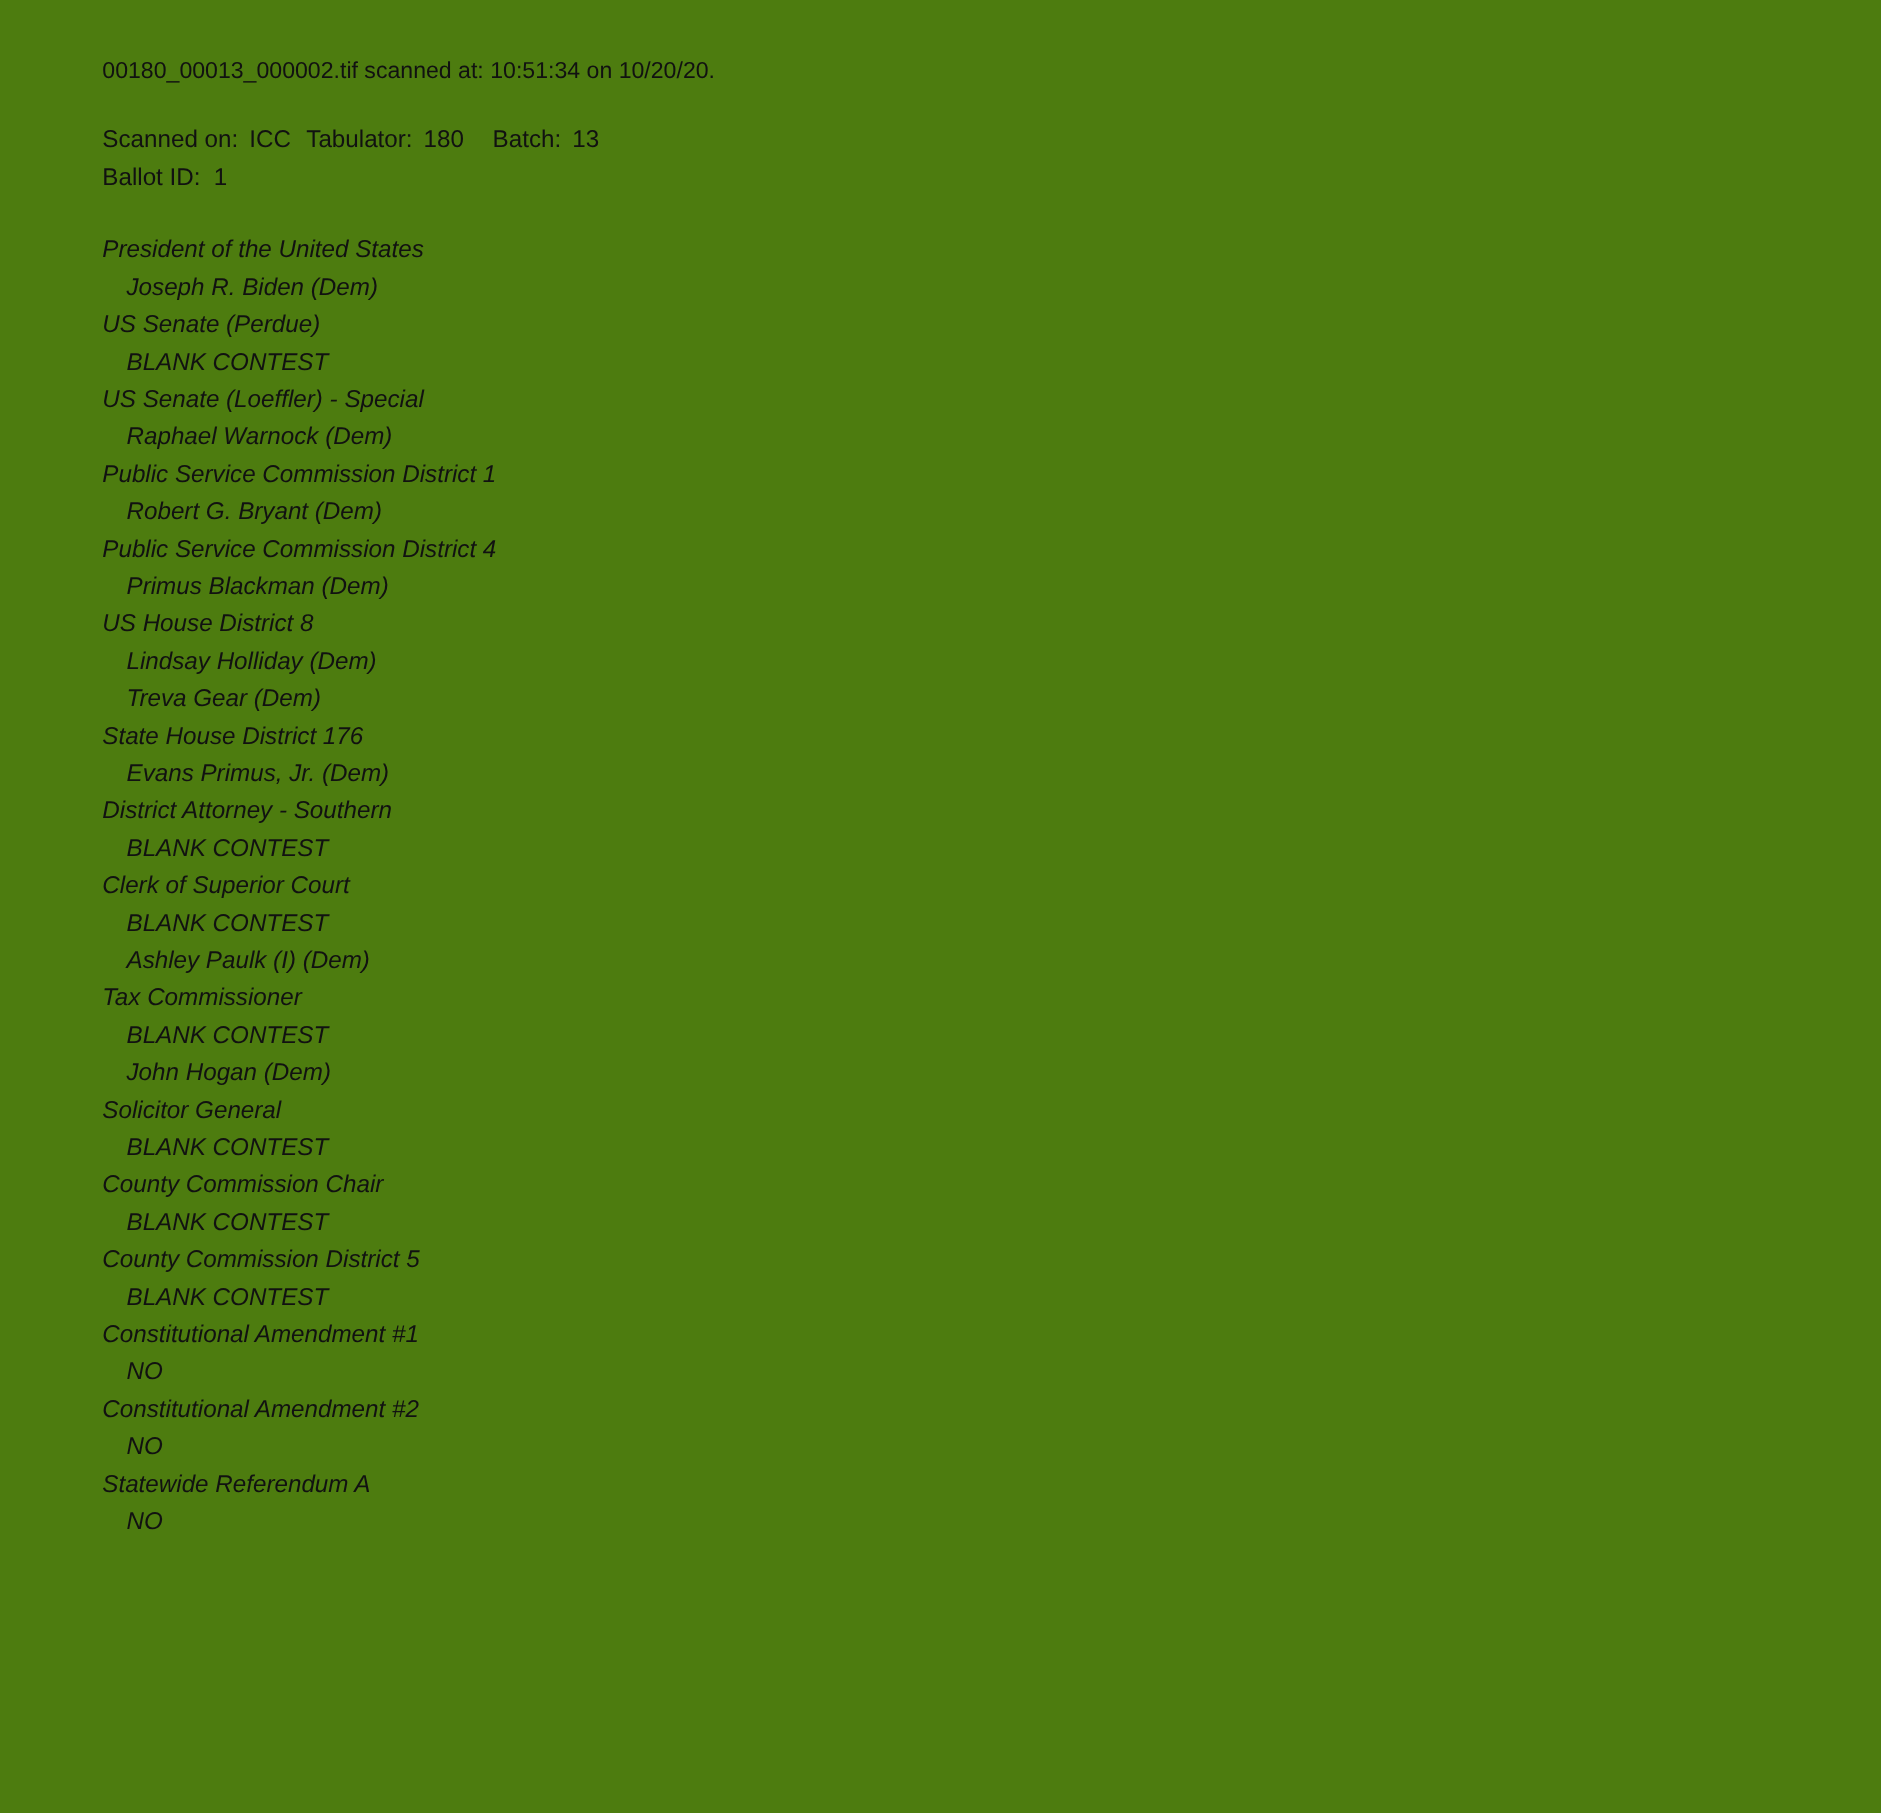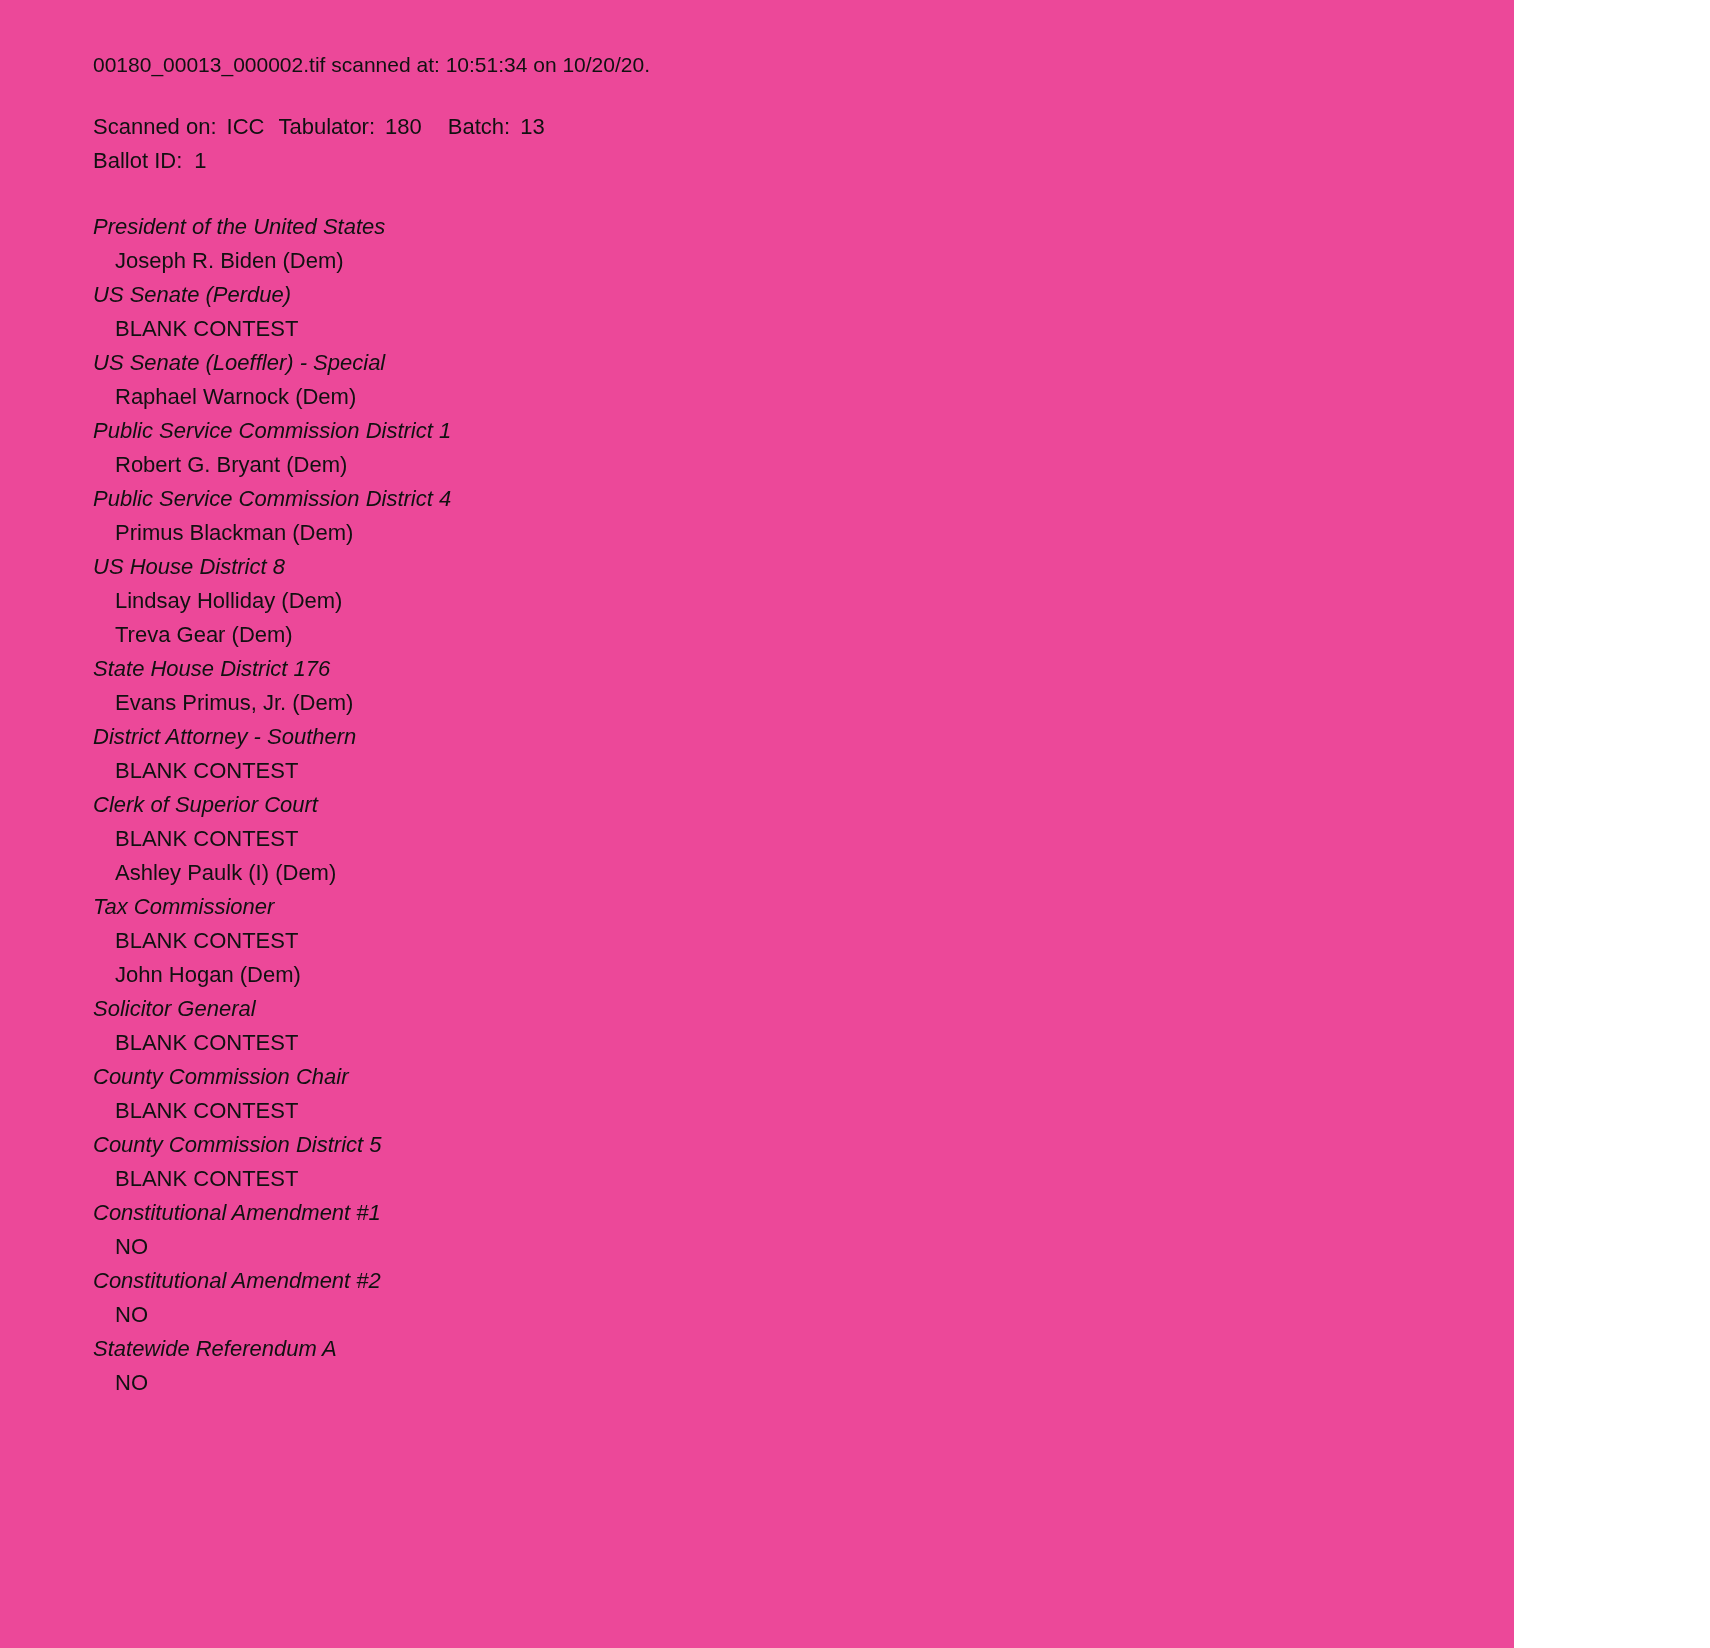--- a/index.html
+++ b/index.html
@@ -2,23 +2,23 @@
 <html><head>
 <meta charset="utf-8">
 <style>
   html, body {
     margin: 0;
     padding: 0;
     background: #ffffff;
   }
   .page {
     position: relative;
-    width: 1514px;
+    width: 1710px;
     height: 1648px;
-    background: #ec4899;
+    background: #4d7c0f;
     box-sizing: border-box;
     padding: 48px 80px 40px 93px;
     font-family: "Liberation Sans", "DejaVu Sans", sans-serif;
     color: #111111;
     font-size: 22px;
     line-height: 34px;
     overflow: hidden;
   }
   .line {
     margin: 0;
@@ -38,20 +38,21 @@
     height: 32px;
   }
   .contest-title {
     margin: 0;
     font-weight: 400;
     font-style: italic;
   }
   .contest-selection {
     margin: 0;
     padding-left: 22px;
+    font-style: italic;
   }
 </style>
 </head>
 <body>
 
 <div class="page">
 
   <p class="line filename-line">00180_00013_000002.tif scanned at: 10:51:34 on 10/20/20.</p>
 
   <p class="line scaninfo-line"><span>Scanned on:</span><span class="val">ICC</span><span class="gap-sm">Tabulator:</span><span class="val">180</span><span class="gap-md">Batch:</span><span class="val">13</span></p>

